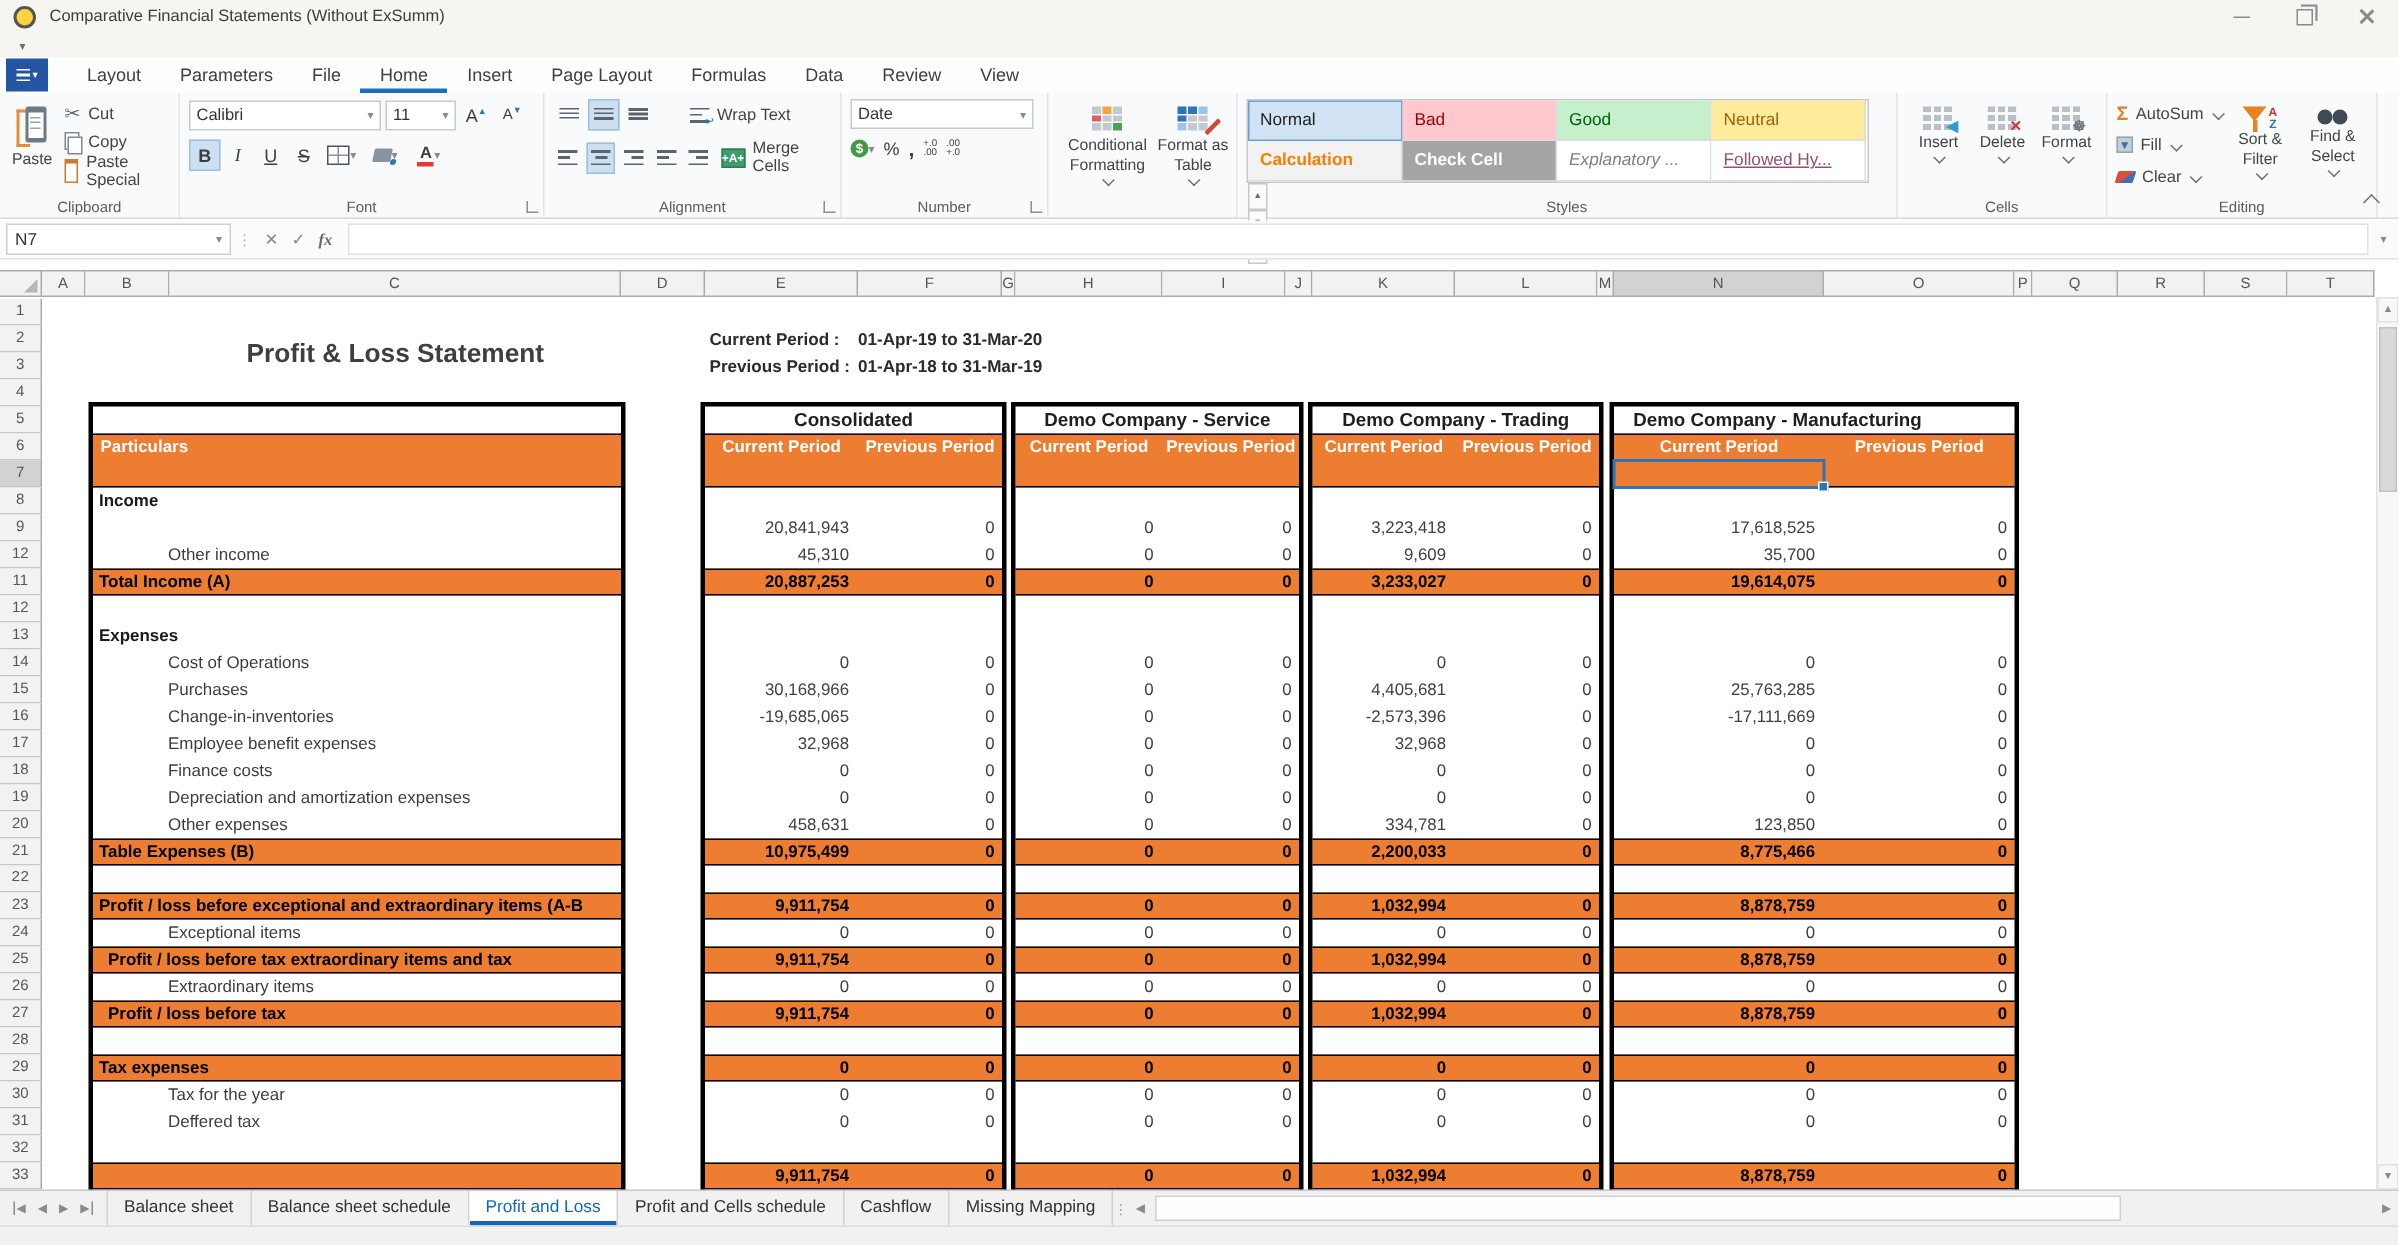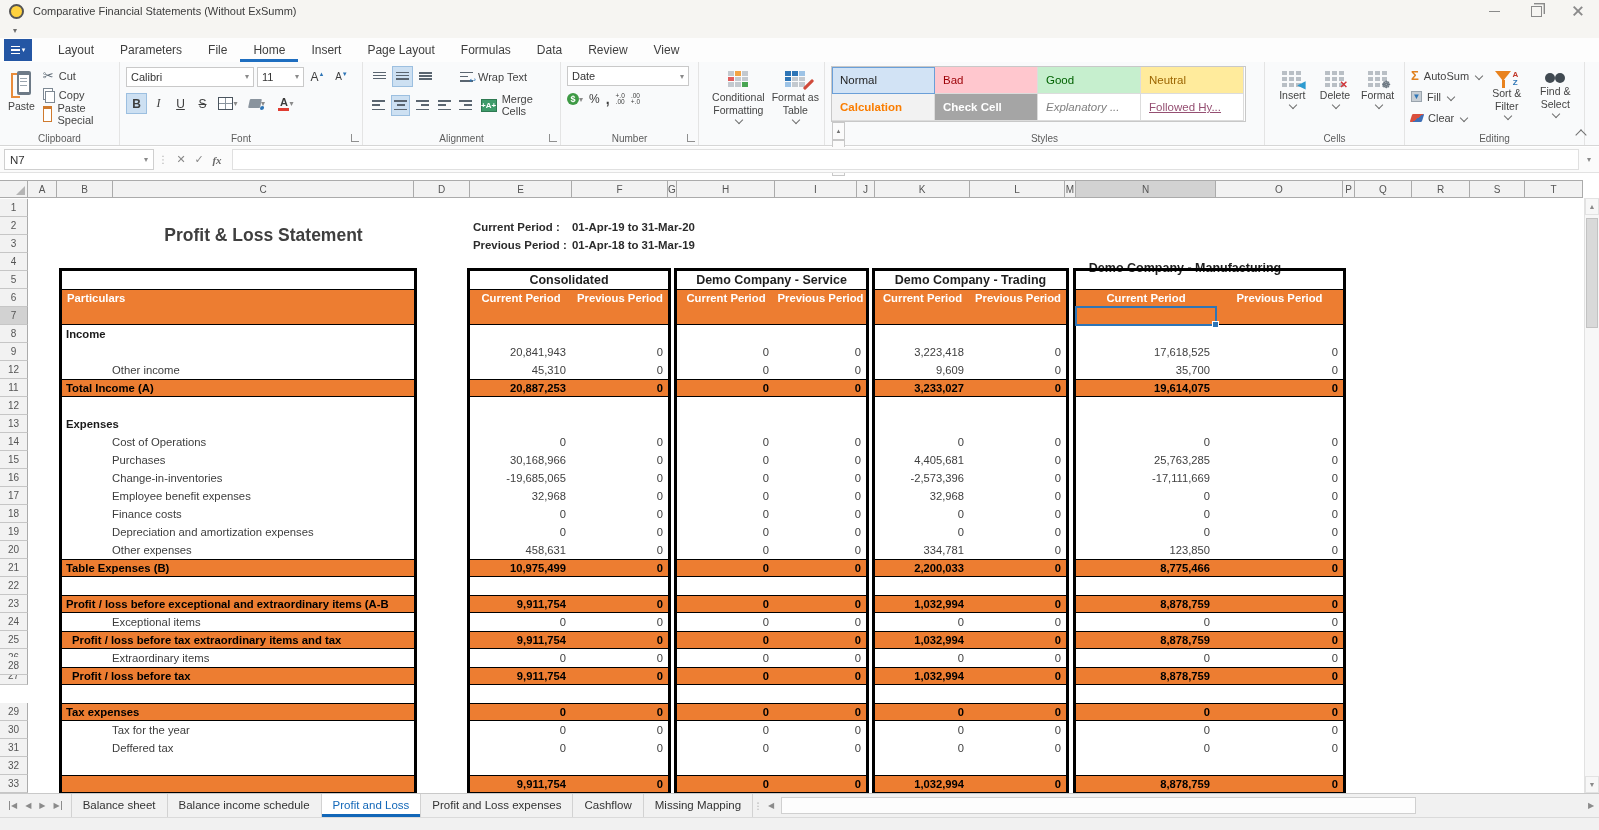--- a/index.html
+++ b/index.html
@@ -583,27 +583,27 @@
         <div class="row-hdr" style="top: 198px;">12</div>
         <div class="row-hdr" style="top: 216px;">13</div>
         <div class="row-hdr" style="top: 234px;">14</div>
         <div class="row-hdr" style="top: 252px;">15</div>
         <div class="row-hdr" style="top: 270px;">16</div>
         <div class="row-hdr" style="top: 288px;">17</div>
         <div class="row-hdr" style="top: 306px;">18</div>
         <div class="row-hdr" style="top: 324px;">19</div>
         <div class="row-hdr" style="top: 342px;">20</div>
         <div class="row-hdr" style="top: 360px;">21</div>
-        <div class="row-hdr" style="top: 378px;">22</div>
+        <div class="row-hdr" style="top: 378px; font-family: Liberation Mono, monospace;">22</div>
         <div class="row-hdr" style="top: 396px;">23</div>
         <div class="row-hdr" style="top: 414px;">24</div>
         <div class="row-hdr" style="top: 432px;">25</div>
         <div class="row-hdr" style="top: 450px;">26</div>
         <div class="row-hdr" style="top: 468px;">27</div>
-        <div class="row-hdr" style="top: 458px; text-align: center;">28</div>
+        <div class="row-hdr" style="top: 486px; text-align: center;">28</div>
         <div class="row-hdr" style="top: 504px;">29</div>
         <div class="row-hdr" style="top: 522px;">30</div>
         <div class="row-hdr" style="top: 540px;">31</div>
         <div class="row-hdr" style="top: 558px;">32</div>
         <div class="row-hdr" style="top: 576px;">33</div>
         <div class="sheet-title" style="left: 113px; top: 18px; width: 301px;">Profit &amp; Loss Statement</div>
         <div class="periods" style="left: 473px; top: 19px;">
           <div class="prow">
             <div class="plabel">Current Period :</div>
             <div>01-Apr-19 to 31-Mar-20</div>
@@ -625,21 +625,21 @@
         <div class="panel-name" style="left: 677px; top: 72px; width: 189px;">Demo Company - Service</div>
         <div class="orange-head" style="left: 677px; top: 90px; width: 189px; height: 36px;"></div>
         <div class="head-txt" style="left: 677px; top: 90px; width: 98px;">Current Period</div>
         <div class="head-txt" style="left: 775px; top: 90px; width: 91px;">Previous Period</div>
         <div class="panel-border" style="left: 872px; top: 69px; width: 197px; height: 528px;"></div>
         <div class="panel-name" style="left: 875px; top: 72px; width: 191px;">Demo Company - Trading</div>
         <div class="orange-head" style="left: 875px; top: 90px; width: 191px; height: 36px;"></div>
         <div class="head-txt" style="left: 875px; top: 90px; width: 95px;">Current Period</div>
         <div class="head-txt" style="left: 970px; top: 90px; width: 96px;">Previous Period</div>
         <div class="panel-border" style="left: 1073px; top: 69px; width: 273px; height: 528px;"></div>
-        <div class="panel-name" style="left: 1076px; top: 60px; width: 218px;">Demo Company - Manufacturing</div>
+        <div class="panel-name" style="left: 1076px; top: 72px; width: 218px;">Demo Company - Manufacturing</div>
         <div class="orange-head" style="left: 1076px; top: 90px; width: 267px; height: 36px;"></div>
         <div class="head-txt" style="left: 1076px; top: 90px; width: 140px;">Current Period</div>
         <div class="head-txt" style="left: 1216px; top: 90px; width: 127px;">Previous Period</div>
         <div class="st-label sect" style="left: 66px; top: 126px; width: 344px;">Income</div>
         <div class="st-val" style="left: 470px; top: 144px; width: 96px;">20,841,943</div>
         <div class="st-val" style="left: 572px; top: 144px; width: 91px;">0</div>
         <div class="st-val" style="left: 677px; top: 144px; width: 92px;">0</div>
         <div class="st-val" style="left: 775px; top: 144px; width: 86px;">0</div>
         <div class="st-val" style="left: 875px; top: 144px; width: 89px;">3,223,418</div>
         <div class="st-val" style="left: 970px; top: 144px; width: 91px;">0</div>
@@ -864,23 +864,23 @@
 
   <div class="sheetbar">
     <div class="tabnav">
       <span class="bar1">◀</span>
       <span>◀</span>
       <span>▶</span>
       <span class="bar2">▶</span>
     </div>
     <div class="sheet-tabs" id="sheet-tabs">
         <div class="sheet-tab">Balance sheet</div>
-        <div class="sheet-tab">Balance income schedule</div>
+        <div class="sheet-tab">Balance sheet schedule</div>
         <div class="sheet-tab active">Profit and Loss</div>
-        <div class="sheet-tab">Profit and Loss expenses</div>
+        <div class="sheet-tab">Profit and Cells schedule</div>
         <div class="sheet-tab">Cashflow</div>
         <div class="sheet-tab">Missing Mapping</div>
       </div>
     <span class="tab-handle">⋮</span>
     <span class="hs-left">◀</span>
     <div class="hs-track">
         <span class="hs-thumb"></span>
       </div>
     <span class="hs-right">▶</span>
   </div>

